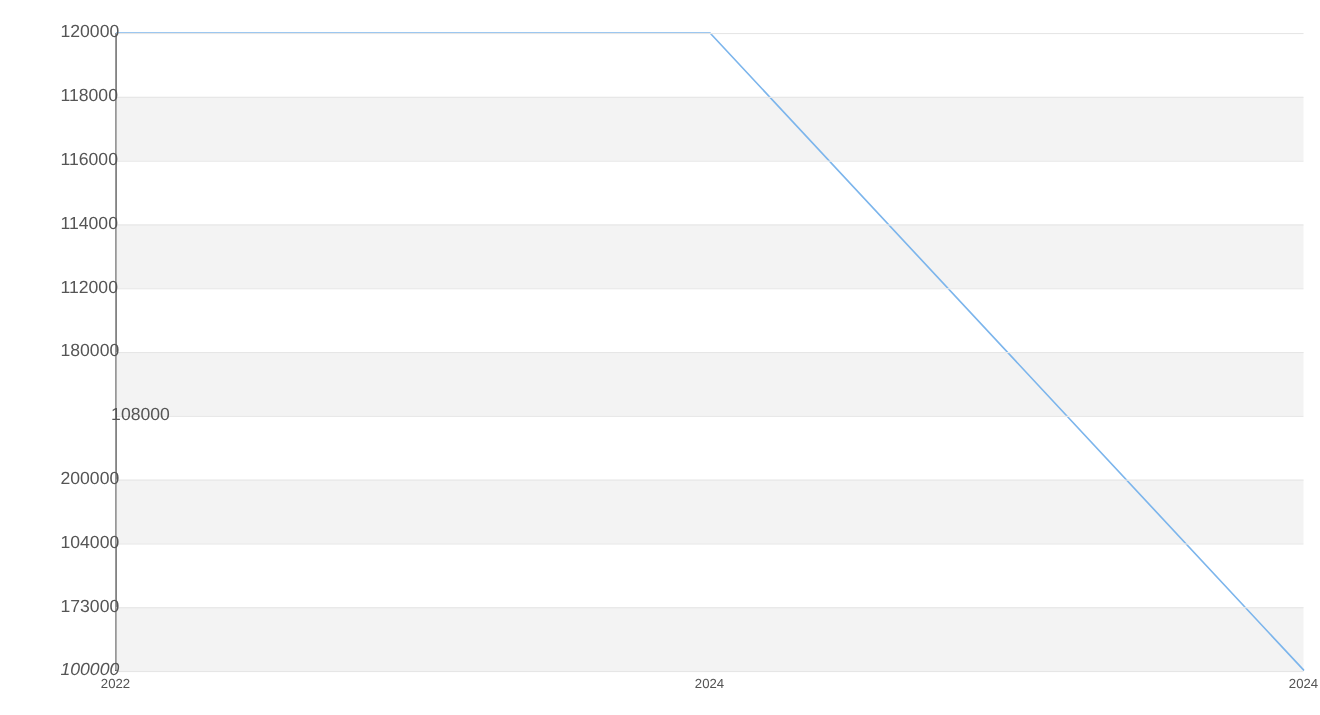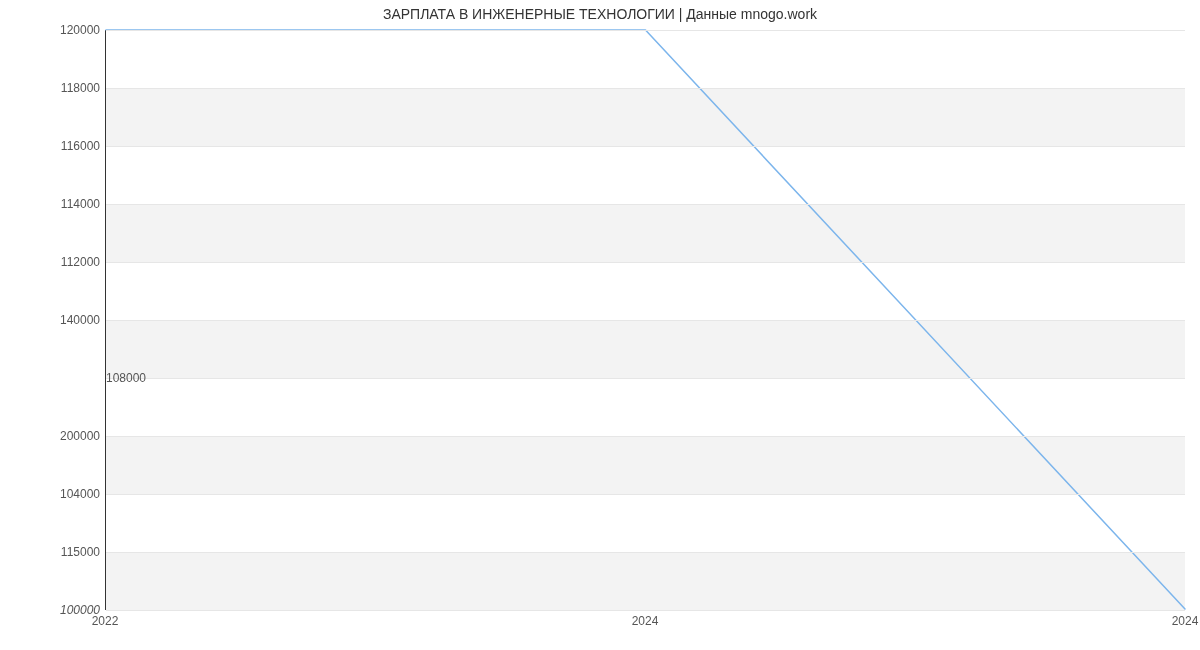--- a/index.html
+++ b/index.html
@@ -41,21 +41,21 @@
     position: absolute;
     left: 0; width: 100%;
     height: 1px;
     background: #e6e6e6;
   }
   .y-tick {
     position: absolute;
     left: 55px;
     width: 45px;
     text-align: right;
-    font-size: 12px;
+    font-size: 16px;
     color: #555555;
     transform: translateY(-50%);
   }
   .x-tick {
     position: absolute;
     top: 614px;
     font-size: 12px;
     color: #555555;
     transform: translateX(-50%);
     white-space: nowrap;
@@ -71,21 +71,20 @@
     stroke: #7cb5ec;
     stroke-width: 1.5;
     stroke-linejoin: round;
     stroke-linecap: round;
   }
 </style>
 </head>
 <body>
 
 <div class="chart-wrap">
-  <div class="title">ЗАРПЛАТА В ИНЖЕНЕРНЫЕ ТЕХНОЛОГИИ | Данные mnogo.work</div>
 
   <div class="plot">
       <div class="band" style="top: 58px; height: 58px;"></div>
       <div class="band" style="top: 174px; height: 58px;"></div>
       <div class="band" style="top: 290px; height: 58px;"></div>
       <div class="band" style="top: 406px; height: 58px;"></div>
       <div class="band" style="top: 522px; height: 58px;"></div>
     <svg class="line-layer" preserveAspectRatio="none" viewBox="0 0 1080 580">
         <path d="M0 0 L540 0 L1080 580" class="series-line" style="stroke: rgb(124, 181, 236);"></path>
       </svg>
@@ -95,25 +94,25 @@
       <div class="gridline" style="top: 406px;"></div>
       <div class="gridline" style="top: 348px;"></div>
       <div class="gridline" style="top: 290px;"></div>
       <div class="gridline" style="top: 232px;"></div>
       <div class="gridline" style="top: 174px;"></div>
       <div class="gridline" style="top: 116px;"></div>
       <div class="gridline" style="top: 58px;"></div>
       <div class="gridline" style="top: 0px;"></div>
     </div>
 <div class="y-tick" style="top: 610px; font-style: italic;">100000</div>
-    <div class="y-tick" style="top: 552px;">115000</div>
+    <div class="y-tick" style="top: 552px;">173000</div>
     <div class="y-tick" style="top: 494px;">104000</div>
     <div class="y-tick" style="top: 436px;">200000</div>
     <div class="y-tick" style="top: 378px; margin-left: 46px;">108000</div>
-    <div class="y-tick" style="top: 320px;">140000</div>
+    <div class="y-tick" style="top: 320px;">180000</div>
     <div class="y-tick" style="top: 262px;">112000</div>
     <div class="y-tick" style="top: 204px;">114000</div>
     <div class="y-tick" style="top: 146px;">116000</div>
     <div class="y-tick" style="top: 88px;">118000</div>
     <div class="y-tick" style="top: 30px;">120000</div>
     <div class="x-tick" style="left: 105px;">2022</div>
     <div class="x-tick" style="left: 645px;">2024</div>
     <div class="x-tick" style="left: 1185px;">2024</div>
   </div>
 

